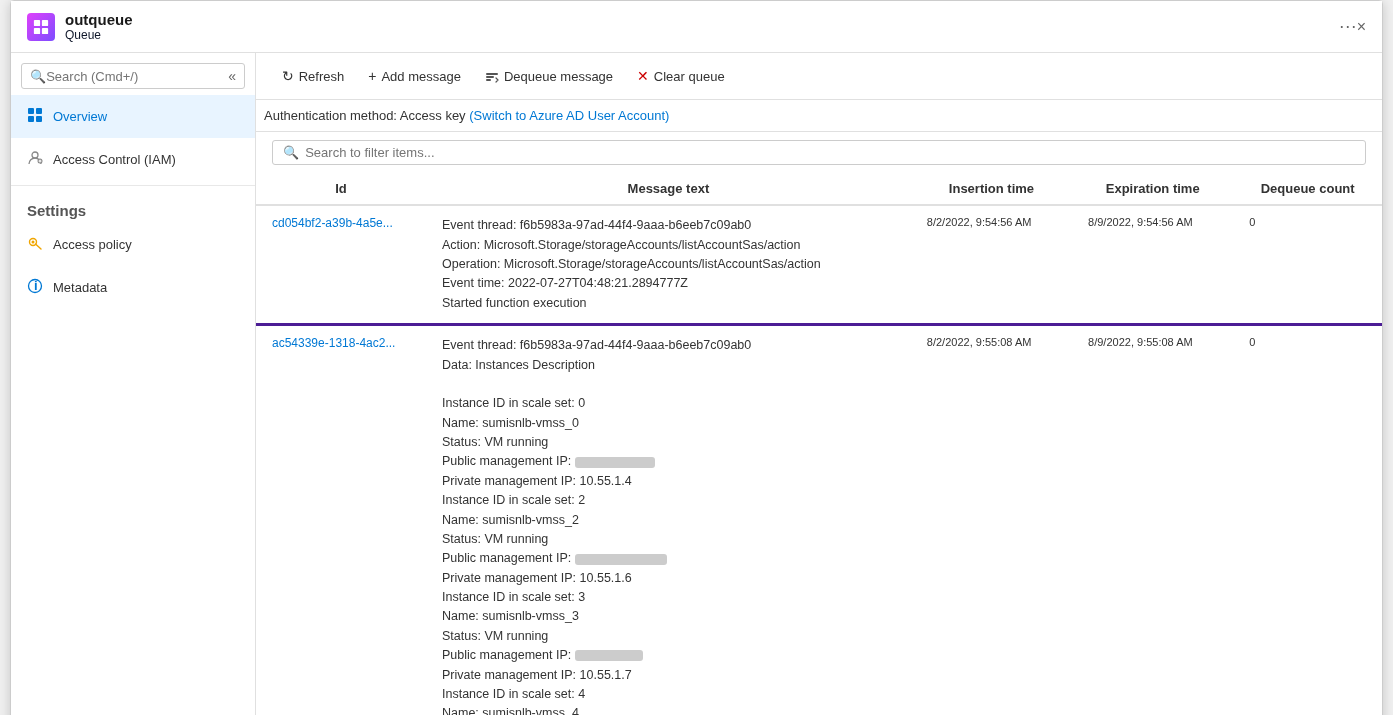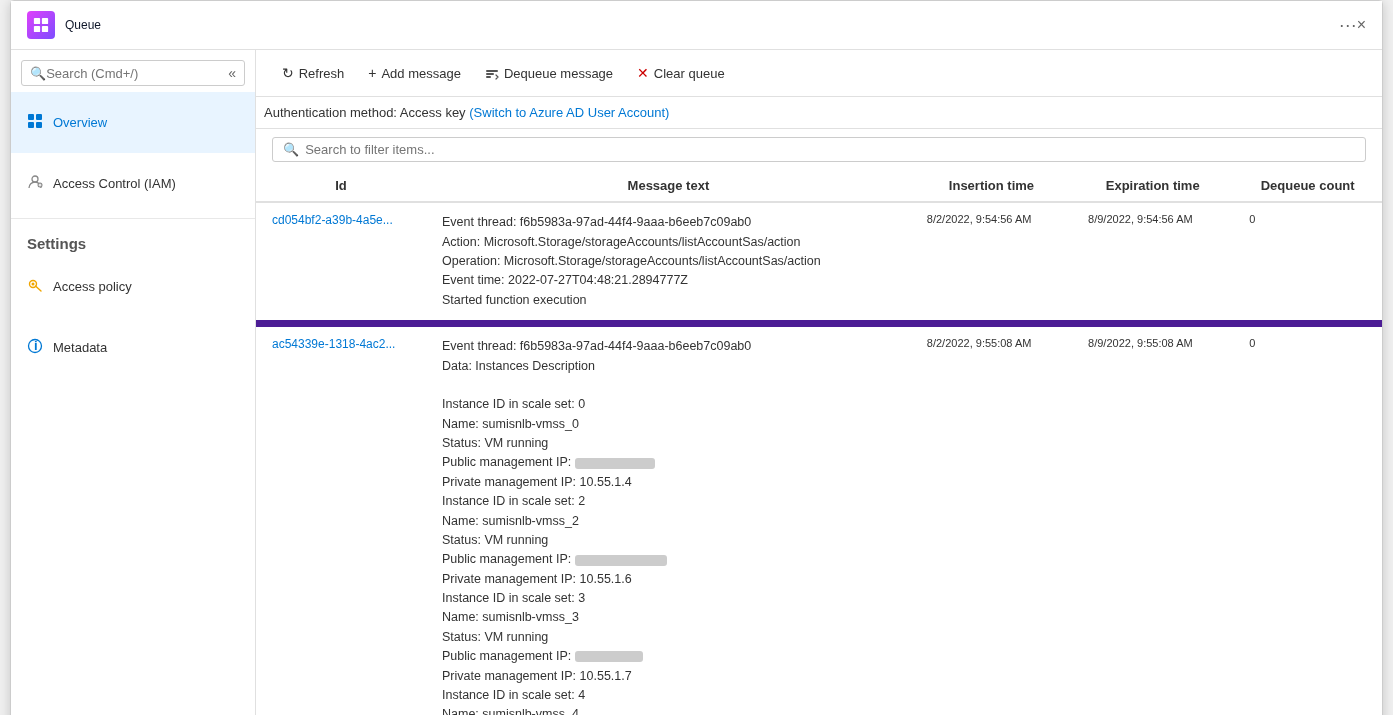--- a/index.html
+++ b/index.html
@@ -11,38 +11,38 @@
     .title-info { flex: 1; }
     .title-info .app-name { font-size: 15px; font-weight: 600; color: #1a1a1a; }
     .title-info .sub-name { font-size: 12px; color: #0f172a; }
     .title-bar-more { color: #666; font-size: 18px; cursor: pointer; margin-left: 8px; }
     .title-bar-close { color: #666; font-size: 16px; cursor: pointer; margin-left: auto; }
     .main-area { display: flex; flex: 1; overflow: hidden; }
     .sidebar { width: 245px; border-right: 1px solid #e0e0e0; background: #fff; display: flex; flex-direction: column; flex-shrink: 0; }
     .search-box { display: flex; align-items: center; margin: 10px 10px 6px 10px; border: 1px solid #ccc; border-radius: 3px; padding: 4px 8px; background: #fff; }
     .search-box input { border: none; outline: none; flex: 1; font-size: 13px; color: #333; }
     .search-collapse { color: #666; cursor: pointer; font-size: 14px; margin-left: 4px; }
-    .nav-item { display: flex; align-items: center; padding: 21px 16px; cursor: pointer; color: #333; font-size: 13px; gap: 10px; }
+    .nav-item { display: flex; align-items: center; padding: 12px 16px; cursor: pointer; color: #333; font-size: 13px; gap: 10px; }
     .nav-item.active { background: #e8f4ff; color: #0078d4; font-weight: 500; }
     .section-label { padding: 12px 16px 4px 16px; font-size: 15px; font-weight: 600; color: #555; text-transform: none; }
     .divider { height: 1px; background: #e8e8e8; margin: 4px 0; }
     .content { flex: 1; display: flex; flex-direction: column; overflow: hidden; }
     .toolbar { display: flex; align-items: center; padding: 10px 16px; border-bottom: 1px solid #e0e0e0; gap: 4px; }
     .toolbar-btn { display: flex; align-items: center; gap: 5px; padding: 5px 10px; background: none; border: none; cursor: pointer; color: #333; font-size: 13px; border-radius: 2px; }
     .toolbar-btn .icon { font-size: 14px; }
     .auth-bar { padding: 8px 8px; font-size: 13px; color: #333; border-bottom: 1px solid #e0e0e0; }
     .auth-bar a { color: #0078d4; text-decoration: none; }
     .filter-bar { padding: 8px 16px; }
     .filter-input { display: flex; align-items: center; border: 1px solid #ccc; border-radius: 3px; padding: 4px 10px; width: 100%; gap: 6px; }
     .filter-input input { border: none; outline: none; flex: 1; font-size: 13px; color: #555; }
     .table-area { flex: 1; overflow-y: auto; }
     table { width: 100%; border-collapse: collapse; }
     thead tr { border-bottom: 2px solid #e0e0e0; }
     thead th { text-align: center; padding: 8px 16px; font-size: 13px; font-weight: 600; color: #333; white-space: nowrap; background: #fff; }
-    tbody tr { border-bottom: 7px solid #4c1d95; vertical-align: top; }
+    tbody tr { border-bottom: 3px solid #4c1d95; vertical-align: top; }
     tbody tr:last-child { border-bottom: none; }
     tbody td { padding: 10px 16px; font-size: 12.5px; color: #333; }
     .id-cell { color: #0078d4; width: 170px; max-width: 170px; font-size: 12px; word-break: break-all; }
     .msg-cell { white-space: pre-line; color: #333; line-height: 1.55; }
     .blurred { background: #ccc; border-radius: 3px; display: inline-block; height: 11px; vertical-align: middle; }
     .insert-cell, .expire-cell, .dq-cell { white-space: nowrap; font-size: 11px; }
   </style>
 </head>
 <body>
 
@@ -51,20 +51,21 @@
   <div class="title-bar">
     <div class="title-bar-icon">
       <svg viewBox="0 0 18 18" fill="none">
         <rect x="1" y="1" width="7" height="7" fill="#fff" rx="1"></rect>
         <rect x="10" y="1" width="7" height="7" fill="#fff" rx="1"></rect>
         <rect x="1" y="10" width="7" height="7" fill="#fff" rx="1"></rect>
         <rect x="10" y="10" width="7" height="7" fill="#fff" rx="1"></rect>
       </svg>
     </div>
     <div class="title-info">
+      <div class="app-name">outqueue</div>
       <div class="sub-name">Queue</div>
     </div>
     <span class="title-bar-more">···</span>
     <span class="title-bar-close">×</span>
   </div>
 
   <div class="main-area">
 
     <div class="sidebar">
       <div class="search-box">

